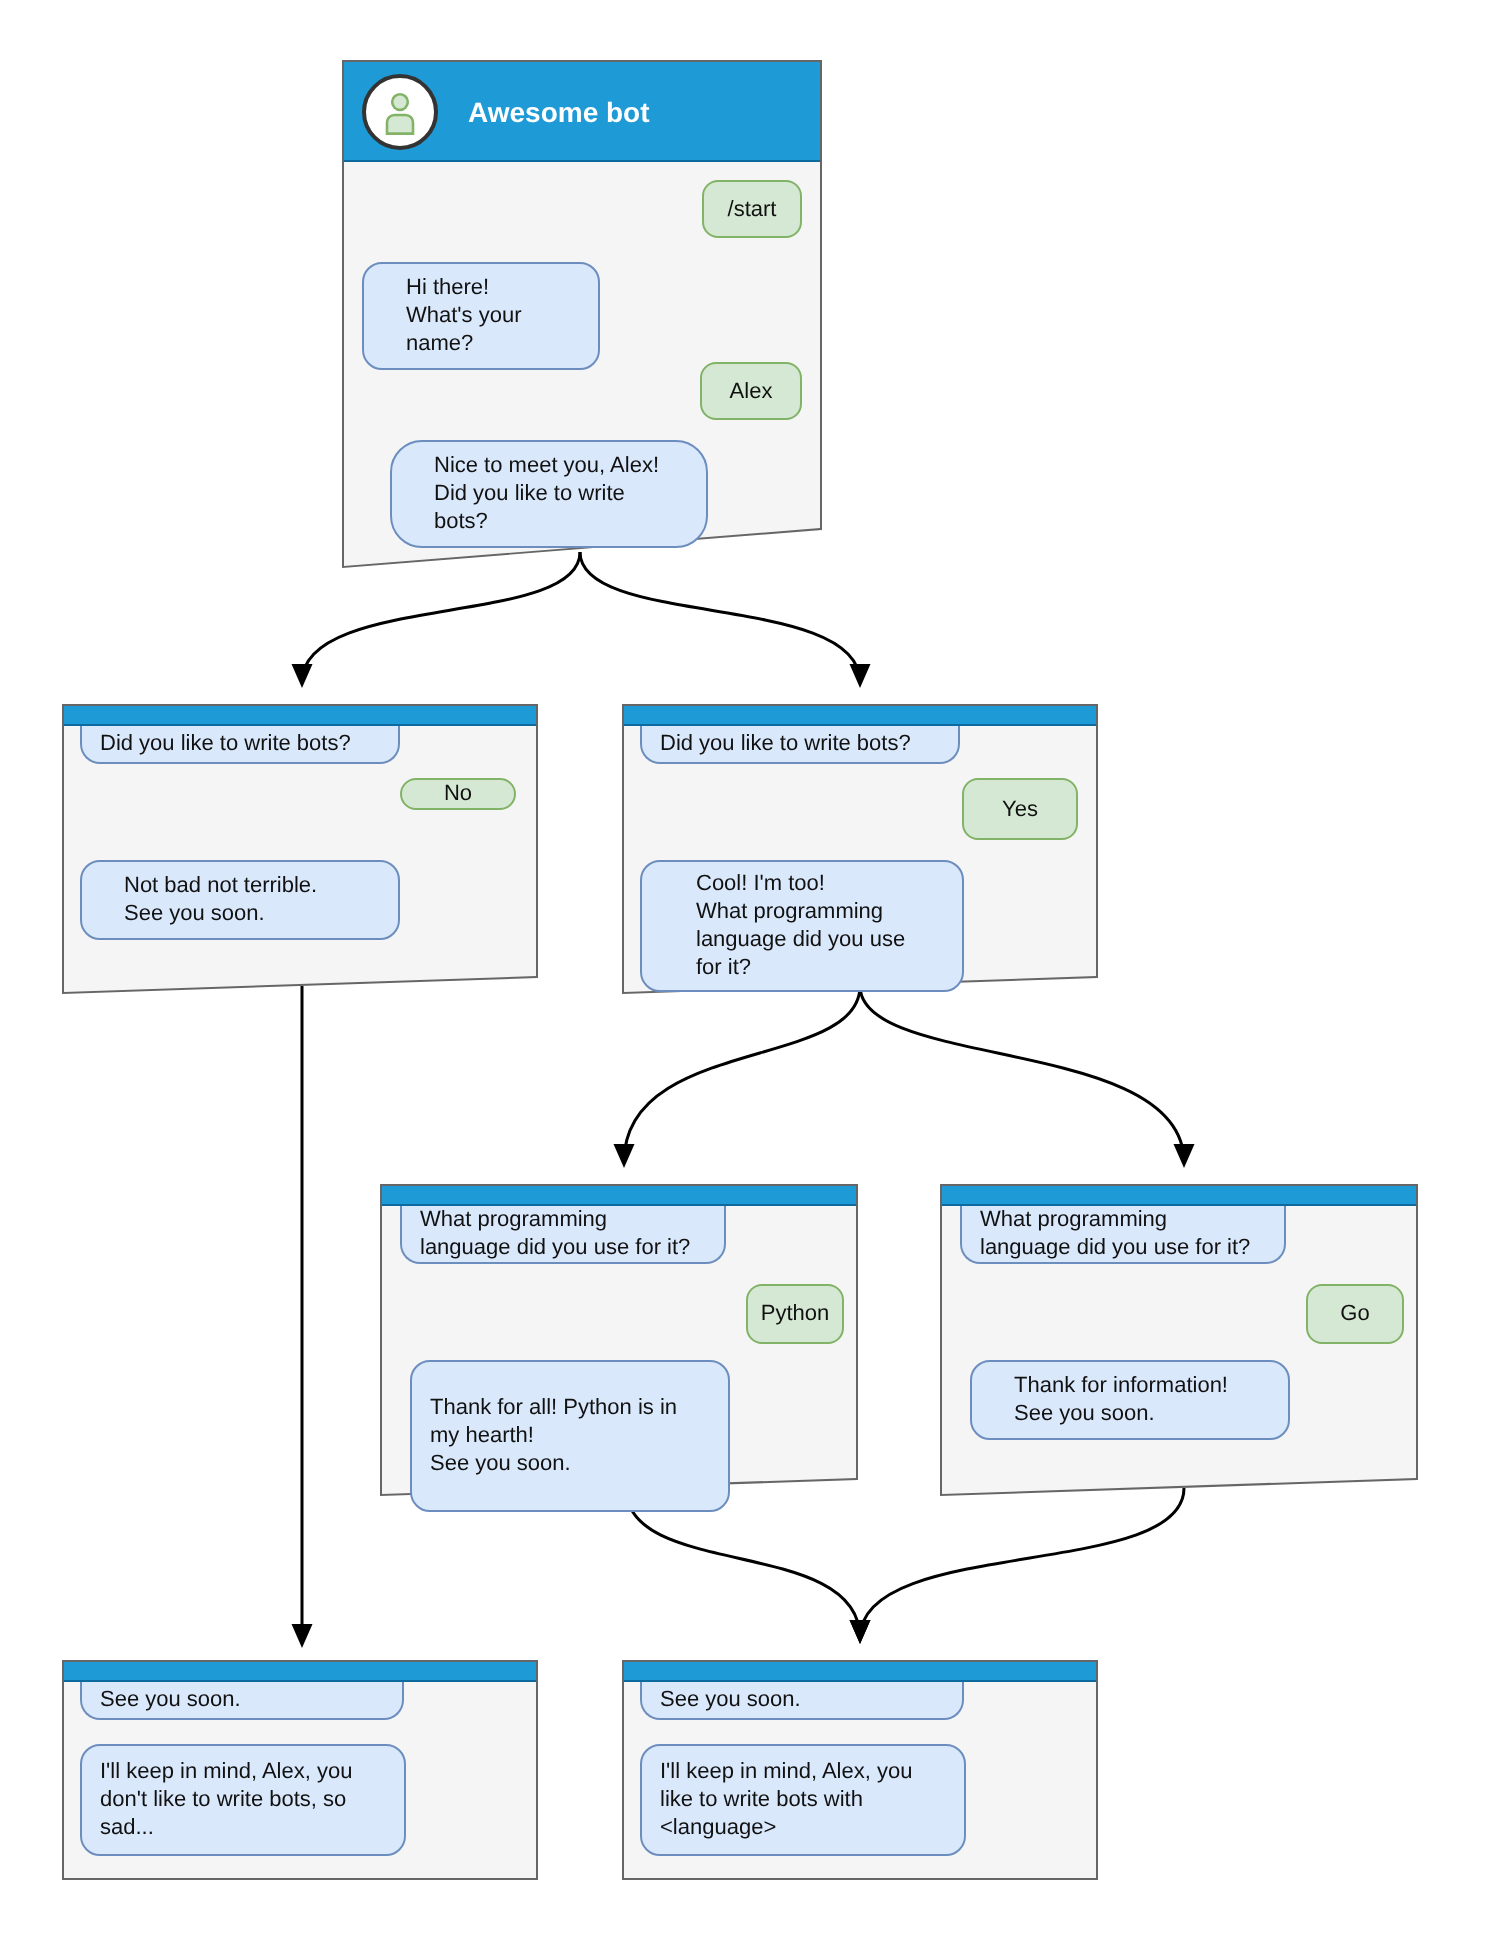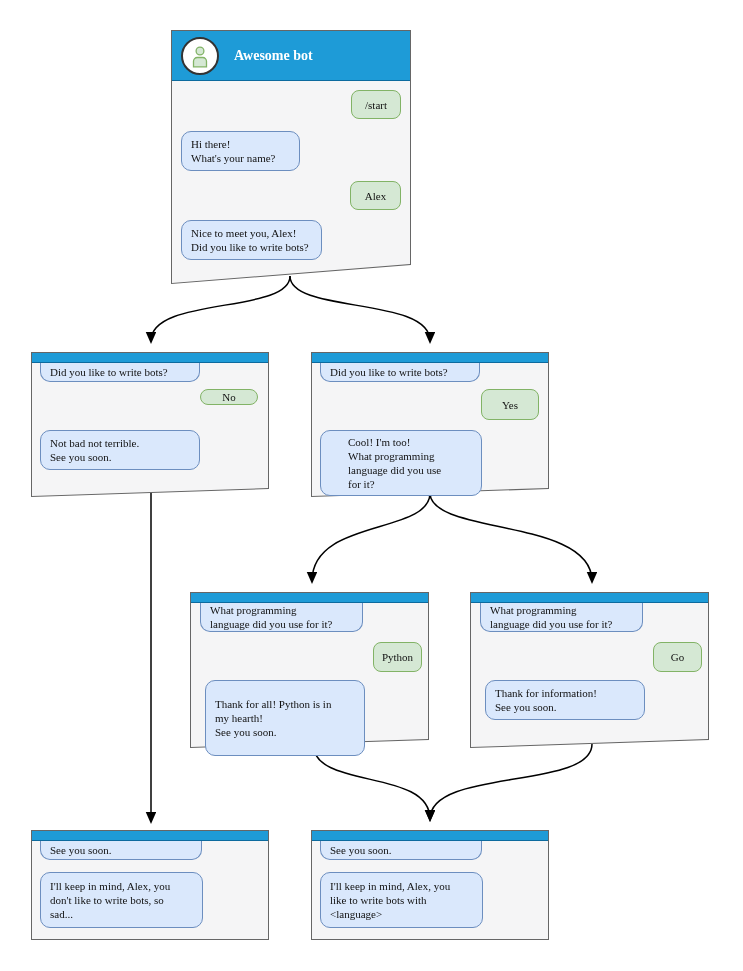--- a/index.html
+++ b/index.html
@@ -1,38 +1,38 @@
 <!DOCTYPE html>
 <html><head>
 <meta charset="utf-8">
 <style>
   html,body{margin:0;padding:0;background:#ffffff;}
   .canvas{position:relative;width:743px;height:971px;background:#ffffff;
-          font-family:Liberation Serif, serif;overflow:hidden;}
+          font-family:Liberation Sans, sans-serif;overflow:hidden;}
 
   
   .win{position:absolute;}
   .win .shape-border{position:absolute;inset:0;background:#666666;
        clip-path:polygon(0 0,100% 0,100% calc(100% - var(--cut,0px)),0 100%);}
   .win .shape-body{position:absolute;inset:1px;background:#f5f5f6;
        clip-path:polygon(0 0,100% 0,100% calc(100% - var(--cut,0px)),0 100%);}
 
   .mini-header{position:absolute;left:1px;right:1px;top:1px;height:9px;
        background:#1e9bd7;border-bottom:1px solid #0c6a9e;}
   .big-header{position:absolute;left:1px;right:1px;top:1px;height:49px;
        background:#1e9bd7;border-bottom:1px solid #0c6a9e;
        display:flex;align-items:center;}
   .avatar{width:38px;height:38px;border-radius:50%;background:#ffffff;
        border:2px solid #333333;margin-left:9px;display:flex;align-items:center;
        justify-content:center;box-sizing:border-box;flex:0 0 auto;}
   .win-title{color:#ffffff;font-weight:bold;font-size:14px;margin-left:15px;}
 
   .bubble{position:absolute;box-sizing:border-box;font-size:11px;line-height:14px;
        white-space:pre-line;color:#111111;}
-  .bot{background:#dae8fc;border:1px solid #6c8ebf;border-radius:10px;padding:5px 9px;}
+  .bot{background:#dae8fc;border:1px solid #6c8ebf;border-radius:10px;padding:5px 21px;}
   .user{background:#d5e8d4;border:1px solid #82b366;border-radius:8px;
        display:flex;align-items:center;justify-content:center;white-space:pre;}
   .qbubble{background:#dae8fc;border:1px solid #6c8ebf;border-top:none;
        border-radius:0 0 10px 10px;padding:2px 9px;}
   .q2{padding:0 9px;}
 
   .arrows{position:absolute;left:0;top:0;pointer-events:none;}
 </style>
 </head>
 <body>
@@ -65,21 +65,21 @@
           <path d="M6,22 v-5.2 a3.4,3.4 0 0 1 3.4,-3.4 h5.2 a3.4,3.4 0 0 1 3.4,3.4 V22 z" fill="#d5e8d4" stroke="#82b366" stroke-width="1.2"></path>
           <circle cx="12" cy="7.4" r="3.6" fill="#d5e8d4" stroke="#82b366" stroke-width="1.2"></circle>
         </svg>
       </div>
       <div class="win-title">Awesome bot</div>
     </div>
     <div class="bubble user" style="right:10px;top:60px;width:50px;height:29px;">/start</div>
     <div class="bubble bot" style="left:10px;top:101px;width:119px;">Hi there!
 What's your name?</div>
     <div class="bubble user" style="right:10px;top:151px;width:51px;height:29px;">Alex</div>
-    <div class="bubble bot" style="left:10px;top:190px;width:141px;">Nice to meet you, Alex!
+    <div class="bubble bot" style="left:24px;top:190px;width:159px;border-radius:16px;">Nice to meet you, Alex!
 Did you like to write bots?</div>
   </div>
 
   <div class="win" style="left:31px;top:352px;width:238px;height:145px;--cut:8px;">
     <div class="shape-border"></div>
     <div class="shape-body"></div>
     <div class="mini-header"></div>
     <div class="bubble qbubble" style="left:9px;top:11px;width:160px;">Did you like to write bots?</div>
     <div class="bubble user" style="right:11px;top:37px;width:58px;height:16px;">No</div>
     <div class="bubble bot" style="left:9px;top:78px;width:160px;">Not bad not terrible.

